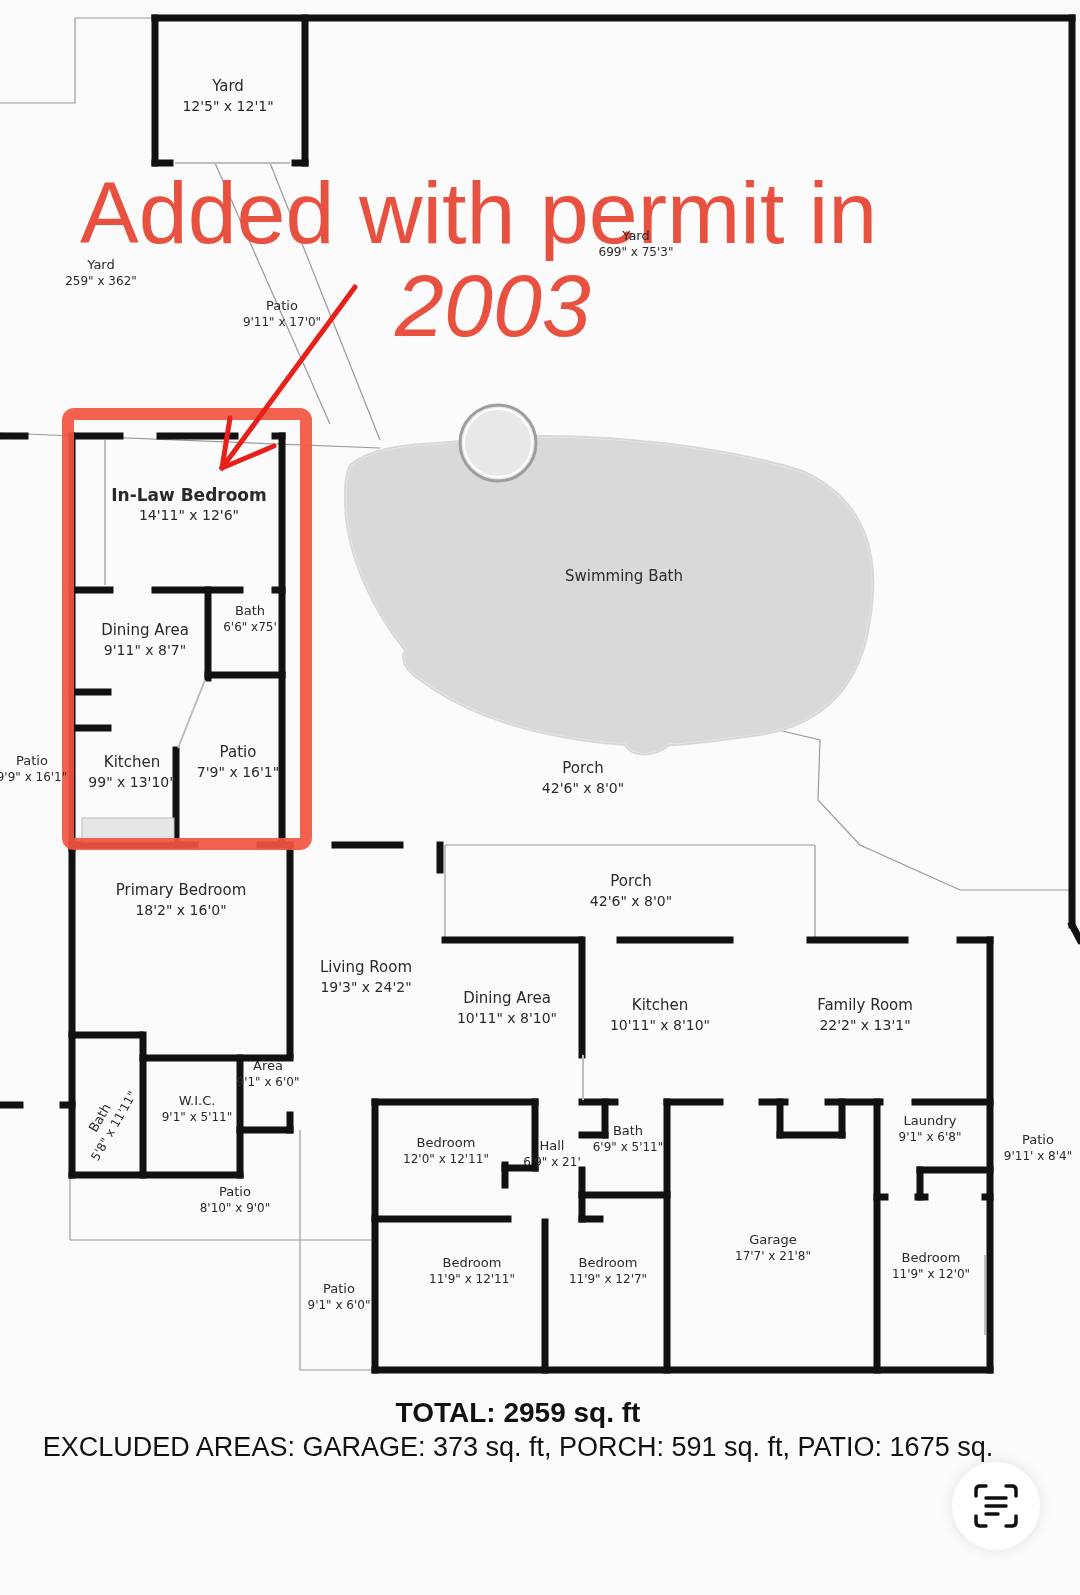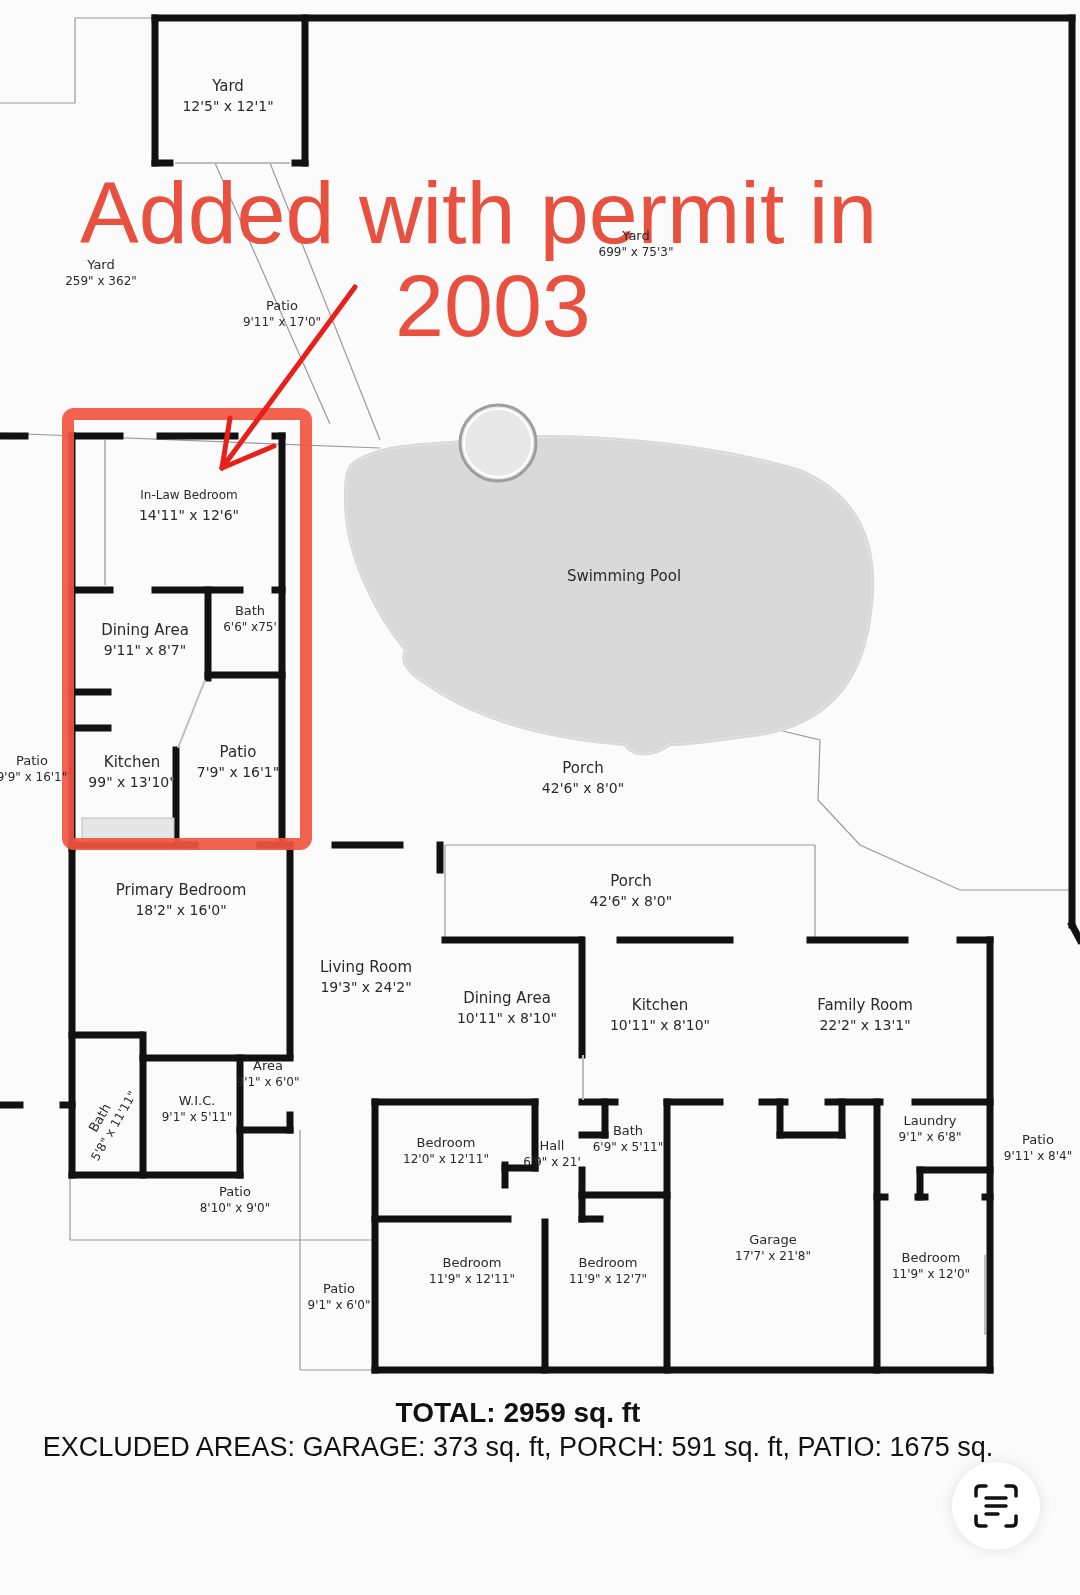--- a/index.html
+++ b/index.html
@@ -3,21 +3,21 @@
 <meta charset="utf-8">
 <style>
   html, body { margin: 0; padding: 0; background: #fbfbfb; }
   body { width: 1080px; height: 1595px; position: relative; overflow: hidden;
          font-family: "DejaVu Sans", "Liberation Sans", sans-serif; color: #222; }
   #plan { position: absolute; left: 0; top: 0; width: 1080px; height: 1595px; }
   .lbl { position: absolute; text-align: center; transform: translateX(-50%);
          font-size: 15px; line-height: 20px; color: #2a2a2a; white-space: nowrap; }
   .lbl .name { display: block; }
   .lbl .dim  { display: block; font-size: 14px; }
-  .lbl.bold .name { font-weight: normal; font-size: 12px; }
+  .lbl.bold .name { font-weight: bold; font-size: 17px; }
   .lbl.small { font-size: 13px; line-height: 17px; }
   .lbl.small .dim { font-size: 12px; }
   .annot { position: absolute; color: #e8513f; font-family: "Liberation Sans", sans-serif;
            font-size: 88px; line-height: 1; white-space: nowrap; }
   .summary { position: absolute; left: 0; width: 1036px; top: 1396px; text-align: center; }
   .summary div { font-size: 27px; line-height: 34px; color: #111;
                  font-family: "Liberation Sans", sans-serif; white-space: nowrap; }
   .summary .total { font-weight: bold; font-size: 28px; }
   .scan-btn { position: absolute; left: 952px; top: 1462px; width: 88px; height: 88px;
               border-radius: 50%; background: #ffffff;
@@ -146,21 +146,21 @@
   <rect x="68" y="414" width="238" height="430" rx="6" ry="6" fill="none" stroke="#f2553f" stroke-width="12" opacity="0.92"></rect>
 
   <g stroke="#e8201a" stroke-width="5" stroke-linecap="round" fill="none">
     <line x1="355" y1="287" x2="222" y2="468"></line>
     <line x1="222" y1="468" x2="230" y2="418"></line>
     <line x1="222" y1="468" x2="274" y2="446"></line>
   </g>
 </svg>
 
 <div class="annot" style="left:80px; top:137px;margin-top:32px;">Added with permit in</div>
-<div class="annot" style="left:395px; top:262px;">2003</div>
+<div class="annot" style="left:395px; top:262px;font-style:italic;">2003</div>
 
 <div id="room-labels">
     <div class="lbl" style="left: 228px; top: 76px;">
       <span class="name">Yard</span>
       <span class="dim">12'5" x 12'1"</span>
     </div>
     <div class="lbl small" style="left: 101px; top: 256px;">
       <span class="name">Yard</span>
       <span class="dim">259" x 362"</span>
     </div>
@@ -190,21 +190,21 @@
     </div>
     <div class="lbl" style="left: 238px; top: 742px;">
       <span class="name">Patio</span>
       <span class="dim">7'9" x 16'1"</span>
     </div>
     <div class="lbl small" style="left: 32px; top: 752px;">
       <span class="name">Patio</span>
       <span class="dim">9'9" x 16'1"</span>
     </div>
     <div class="lbl" style="left: 624px; top: 566px;">
-      <span class="name">Swimming Pool</span>
+      <span class="name">Swimming Bath</span>
     </div>
     <div class="lbl" style="left: 583px; top: 758px;">
       <span class="name">Porch</span>
       <span class="dim">42'6" x 8'0"</span>
     </div>
     <div class="lbl" style="left: 631px; top: 871px;">
       <span class="name">Porch</span>
       <span class="dim">42'6" x 8'0"</span>
     </div>
     <div class="lbl" style="left: 181px; top: 880px;">

